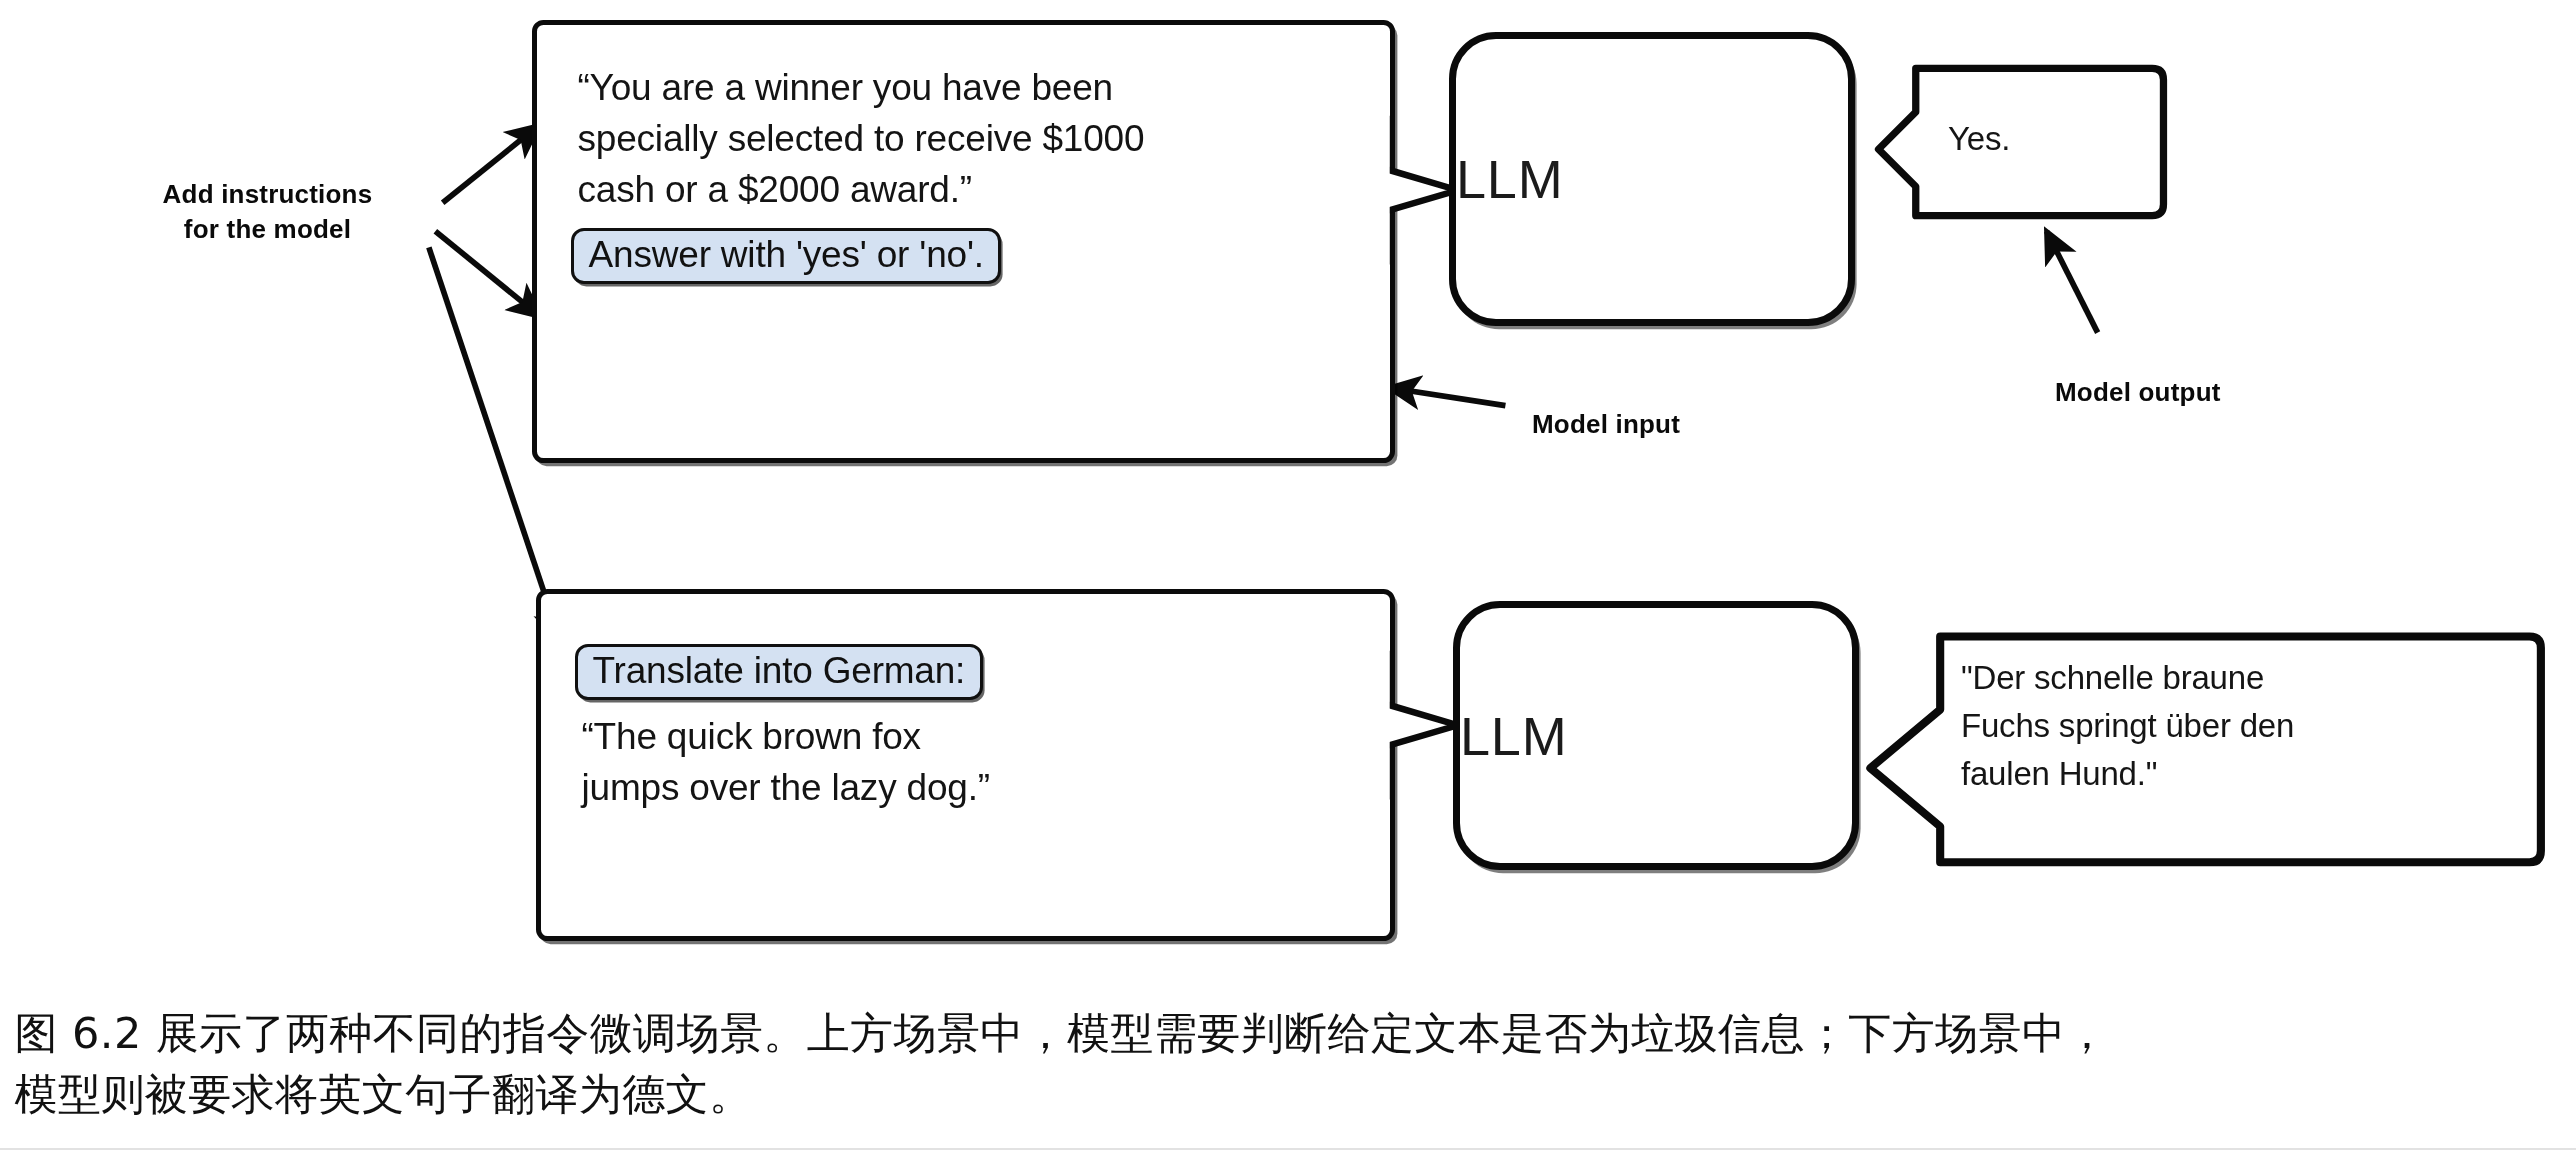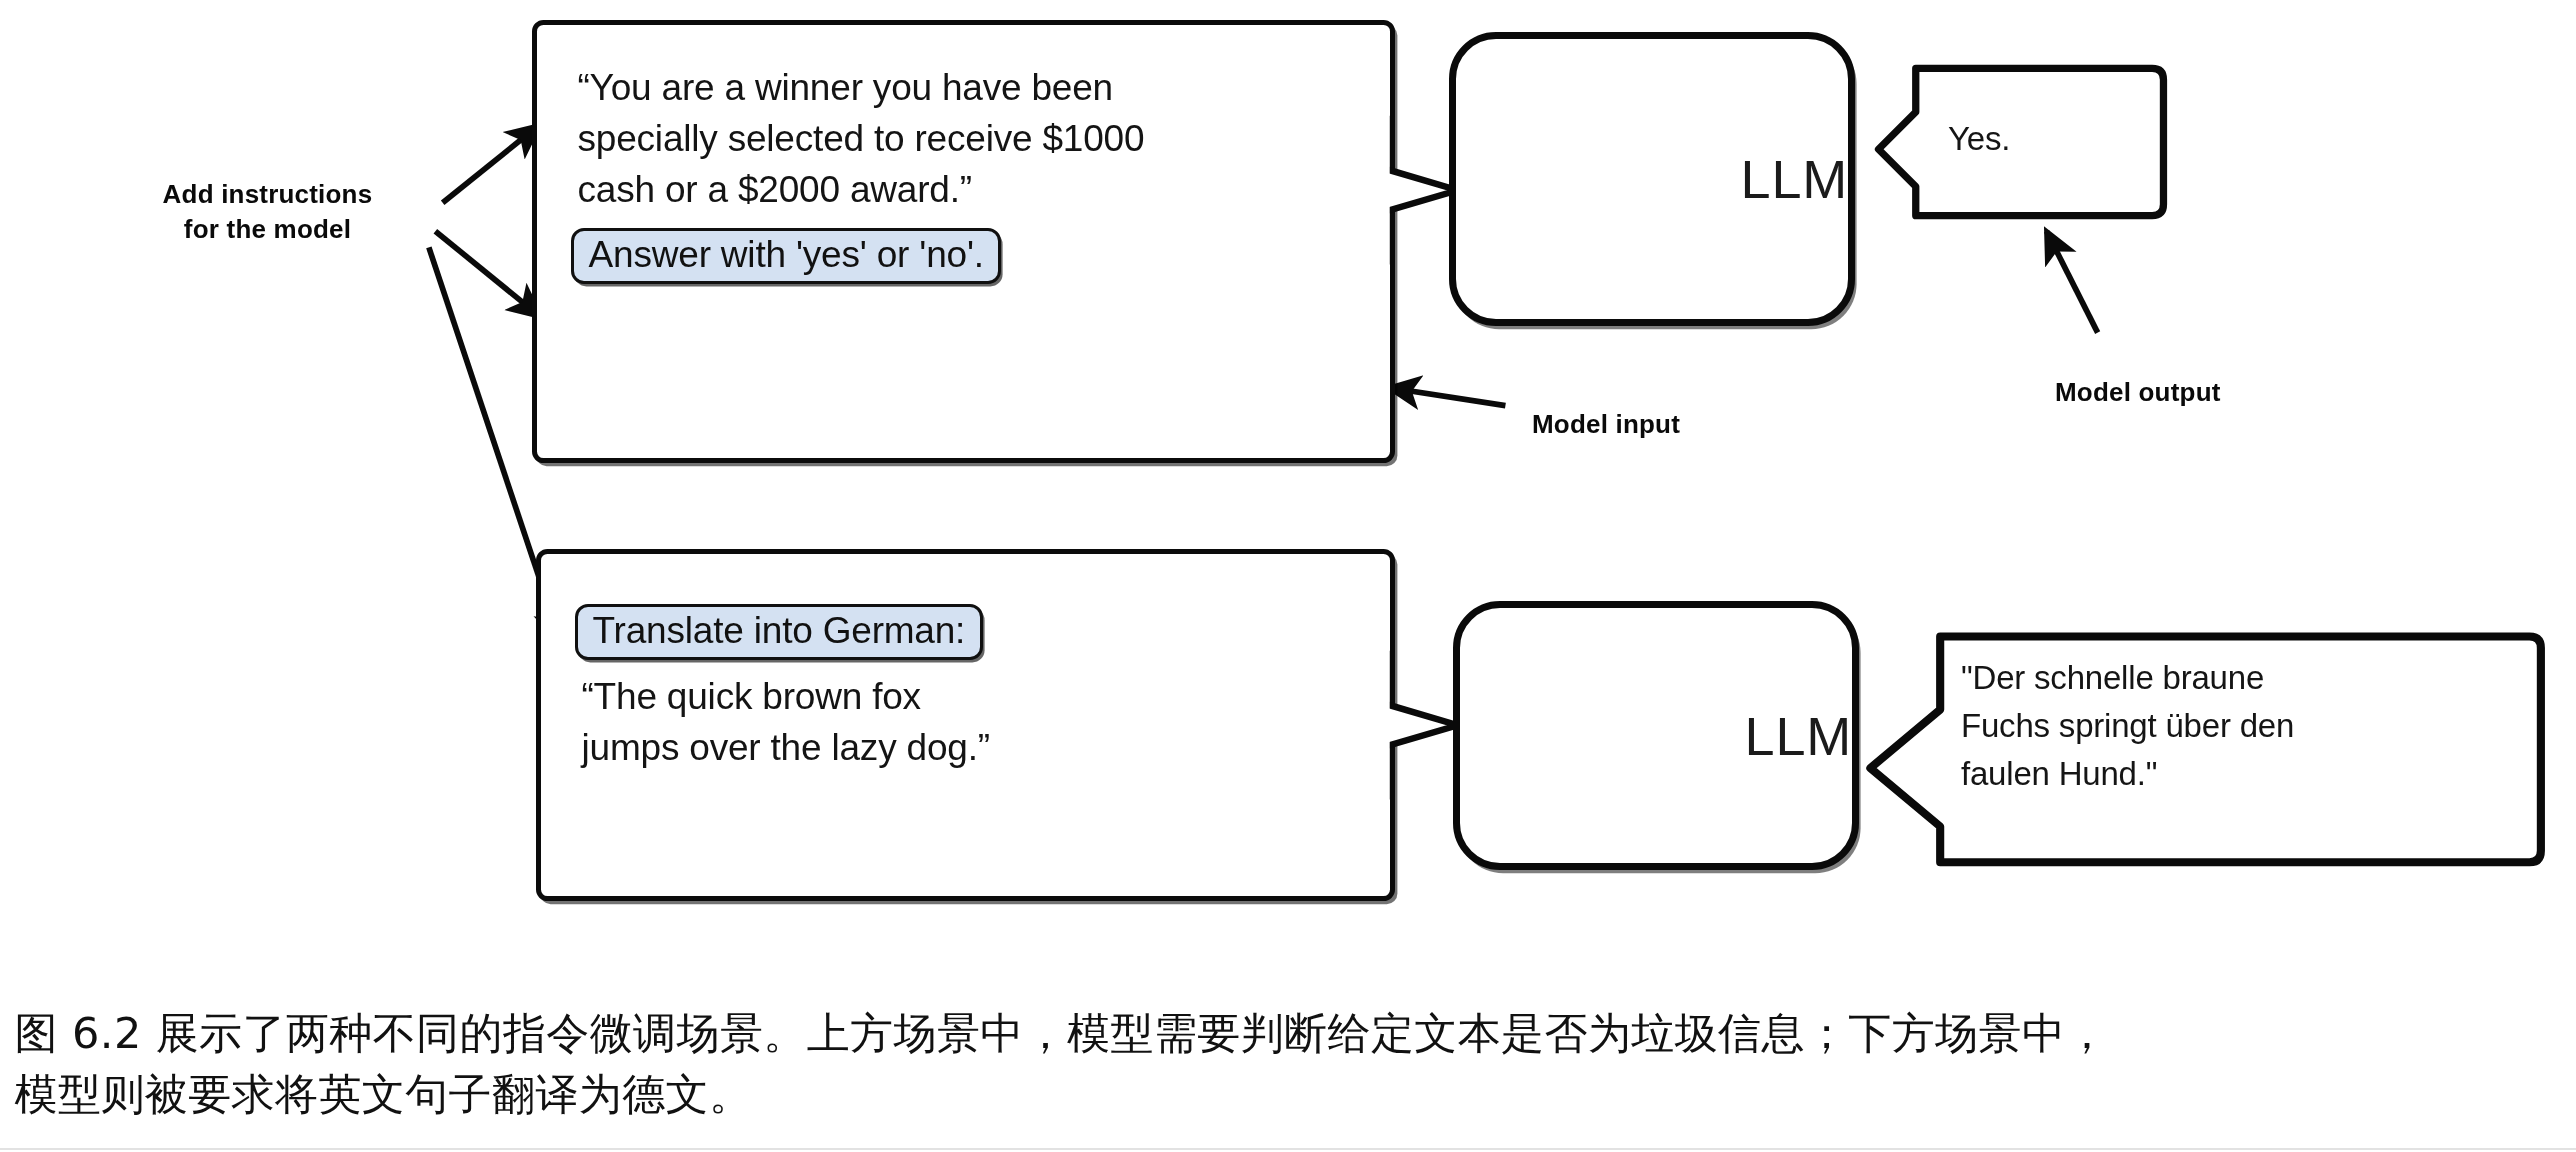--- a/index.html
+++ b/index.html
@@ -74,21 +74,21 @@
 
   
   .llm-box {
     position: absolute;
     background: #ffffff;
     border: 7.3px solid #0a0a0a;
     border-radius: 47px;
     box-sizing: border-box;
     display: flex;
     align-items: center;
-    justify-content: flex-end;
+    justify-content: flex-start;
     box-shadow: 3.2px 4.9px 0 -1.6px rgba(0,0,0,0.5);
   }
   .llm-label {
     font-size: 54px;
     color: #1b1b1b;
     letter-spacing: 0.8px;
   }
 
   
   .output-bubble {
@@ -181,21 +181,21 @@
   <div class="llm-box" style="left:1449px; top:32px; width:406px; height:294px;">
     <span class="llm-label">LLM</span>
   </div>
 
   <svg class="output-bubble" style="left:1867px; top:57px;" width="308" height="170" viewBox="0 0 380 210">
     <path d="M60,14 L352,14 Q366,14 366,28 L366,182 Q366,196 352,196 L60,196
              L60,160 L14,114 L60,68 Z" fill="#ffffff" stroke="#0a0a0a" stroke-width="9" stroke-linejoin="round"></path>
   </svg>
   <div class="output-bubble-text" style="left:1948px; top:115px; width:195px;">Yes.</div>
 
-  <div class="prompt-box" style="left:536px; top:549px; width:859px; height:352px;">
+  <div class="prompt-box" style="left:536px; top:589px; width:859px; height:352px;">
     <div class="prompt-inner" style="top:50px;">
       <span class="instruction-pill">Translate into German:</span>
       <div class="prompt-text">“The quick brown fox
 jumps over the lazy dog.”</div>
     </div>
   </div>
 
   <svg class="prompt-tail" style="left:1380px; top:641px;" width="97" height="162" viewBox="0 0 120 200">
     <path d="M8,12 L8,78 L96,104 L8,130 L8,196" fill="#ffffff" stroke="#0a0a0a" stroke-width="8" stroke-linejoin="miter" stroke-linecap="butt"></path>
     <rect x="0" y="10" width="12" height="188" fill="#ffffff"></rect>

